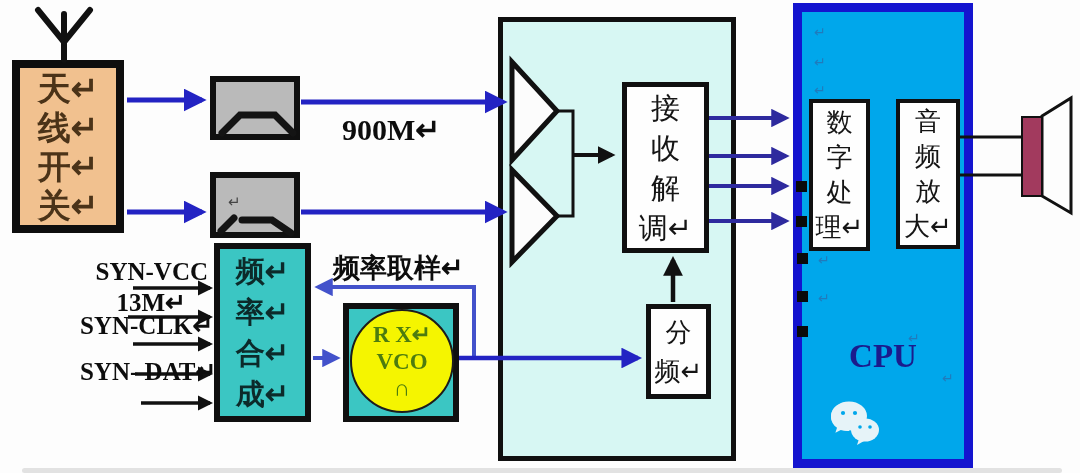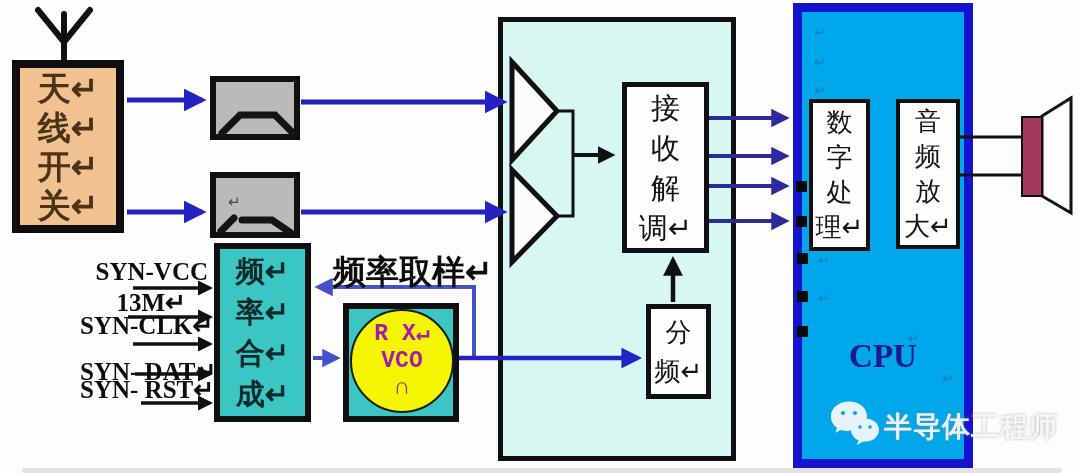--- a/index.html
+++ b/index.html
@@ -22,27 +22,27 @@
   .dsp{left:809px;top:99px;width:61px;height:152px;border-width:4px;}
   .amp{left:896px;top:99px;width:64px;height:150px;border-width:4px;}
   
   .vtext{display:flex;flex-direction:column;align-items:center;justify-content:center;height:100%;width:100%;}
   .vtext div{text-align:center;white-space:nowrap;}
   .antenna-box .vtext div{font-size:33px;line-height:39px;font-weight:bold;color:#4b3318;}
   .demod .vtext div{font-size:29px;line-height:40px;color:#151515;}
   .divider .vtext div{font-size:26px;line-height:39px;color:#151515;}
   .synth .vtext div{font-size:29px;line-height:41px;color:#0c2a2a;font-weight:bold;}
   .dsp .vtext div,.amp .vtext div{font-size:26px;line-height:35px;color:#151515;}
-  .vcocircle .vtext div{font-size:23px;line-height:27px;color:#a21caf;font-family:Liberation Mono, monospace;font-weight:bold;}
+  .vcocircle .vtext div{font-size:23px;line-height:27px;color:#4d7c0f;font-family:Liberation Serif, serif;font-weight:bold;}
   
   .label{position:absolute;color:#0d0d0d;font-family:"Liberation Serif",serif;font-weight:bold;z-index:3;white-space:nowrap;}
   .band{font-size:30px;z-index:1;}
   .b900{left:342px;top:112px;}
   .b1800{left:348px;top:190px;}
-  .fsamp{left:333px;top:250px;font-size:33px;font-family:"Liberation Sans",sans-serif;}
+  .fsamp{left:333px;top:250px;font-size:27px;font-family:"Liberation Sans",sans-serif;}
   .syn{width:128px;left:80px;text-align:right;font-size:25px;line-height:28px;}
   .cpu-l1{left:800px;top:314px;width:166px;text-align:center;font-size:33px;color:#1b1b8c;z-index:3;margin-top:24px;}
   .cpu-l2{left:800px;top:352px;width:166px;text-align:center;font-size:27px;color:#1b1b8c;z-index:3;}
   
   .mark{position:absolute;font-size:14px;color:rgba(70,70,130,0.45);z-index:3;}
   .mark-dark{position:absolute;font-size:15px;color:rgba(40,40,40,0.8);z-index:3;}
   
   .wm-text{position:absolute;left:884px;top:408px;font-size:28px;font-weight:bold;letter-spacing:1px;
            color:rgba(250,250,250,0.92);text-shadow:0 0 3px rgba(140,140,140,0.65);z-index:5;white-space:nowrap;}
   .wm-logo{position:absolute;left:829px;top:400px;z-index:5;}
@@ -117,27 +117,27 @@
 
   <div class="box whitebox amp">
     <div class="vtext">
       <div>音</div>
       <div>频</div>
       <div>放</div>
       <div>大↵</div>
     </div>
   </div>
 
+  <div class="label band b900">900M↵</div>
   <div class="label fsamp">频率取样↵</div>
 
   <div class="label syn" style="top:258px;font-family:Liberation Serif, serif;">SYN-VCC</div>
   <div class="label syn" style="top:289px;width:106px;font-family:Liberation Serif, serif;">13M↵</div>
   <div class="label syn" style="top:312px;text-align:right;">SYN-CLK↵</div>
   <div class="label syn" style="top:346px;margin-top:12px;">SYN- DAT↵</div>
-  <div class="label syn" style="top:376px;">SYN- RST↵</div>
 
   <div class="label cpu-l1">CPU</div>
 
   <div class="mark" style="left:814px;top:24px;">↵</div>
   <div class="mark" style="left:814px;top:54px;">↵</div>
   <div class="mark" style="left:814px;top:82px;">↵</div>
   <div class="mark" style="left:818px;top:252px;">↵</div>
   <div class="mark" style="left:818px;top:290px;">↵</div>
   <div class="mark" style="left:908px;top:330px;">↵</div>
   <div class="mark" style="left:942px;top:370px;">↵</div>
@@ -148,21 +148,20 @@
       <path d="M20,2 C9,2 2,9 2,17 c0,4.5 2.3,8.2 6,10.8 l-1.6,5 5.4-2.8 c2.4,0.8 5,1.2 8.2,1 z" fill="#fafafa"></path>
       <ellipse cx="20" cy="16" rx="18" ry="14.5" fill="#fafafa"></ellipse>
       <circle cx="14" cy="13" r="2.1" fill="#00a7eb"></circle>
       <circle cx="26" cy="13" r="2.1" fill="#00a7eb"></circle>
       <ellipse cx="36" cy="30" rx="14" ry="11.5" fill="#fafafa"></ellipse>
       <path d="M30,39 l-2,6 7-4 z" fill="#fafafa"></path>
       <circle cx="31" cy="27" r="1.8" fill="#00a7eb"></circle>
       <circle cx="41" cy="27" r="1.8" fill="#00a7eb"></circle>
     </g>
   </svg>
-  <div class="wm-text">半导体工程师</div>
 
   <div class="bottombar"></div>
 
   <svg id="wires" width="1080" height="473" viewBox="0 0 1080 473">
     <defs>
       <marker id="mBlue" viewBox="0 0 10 10" refX="8" refY="5" markerWidth="4.6" markerHeight="4.6" orient="auto-start-reverse">
           <path d="M0,0 L10,5 L0,10 z" fill="#2323c3"></path>
         </marker>
       <marker id="mViolet" viewBox="0 0 10 10" refX="8" refY="5" markerWidth="4.6" markerHeight="4.6" orient="auto-start-reverse">
           <path d="M0,0 L10,5 L0,10 z" fill="#2e2a9e"></path>

